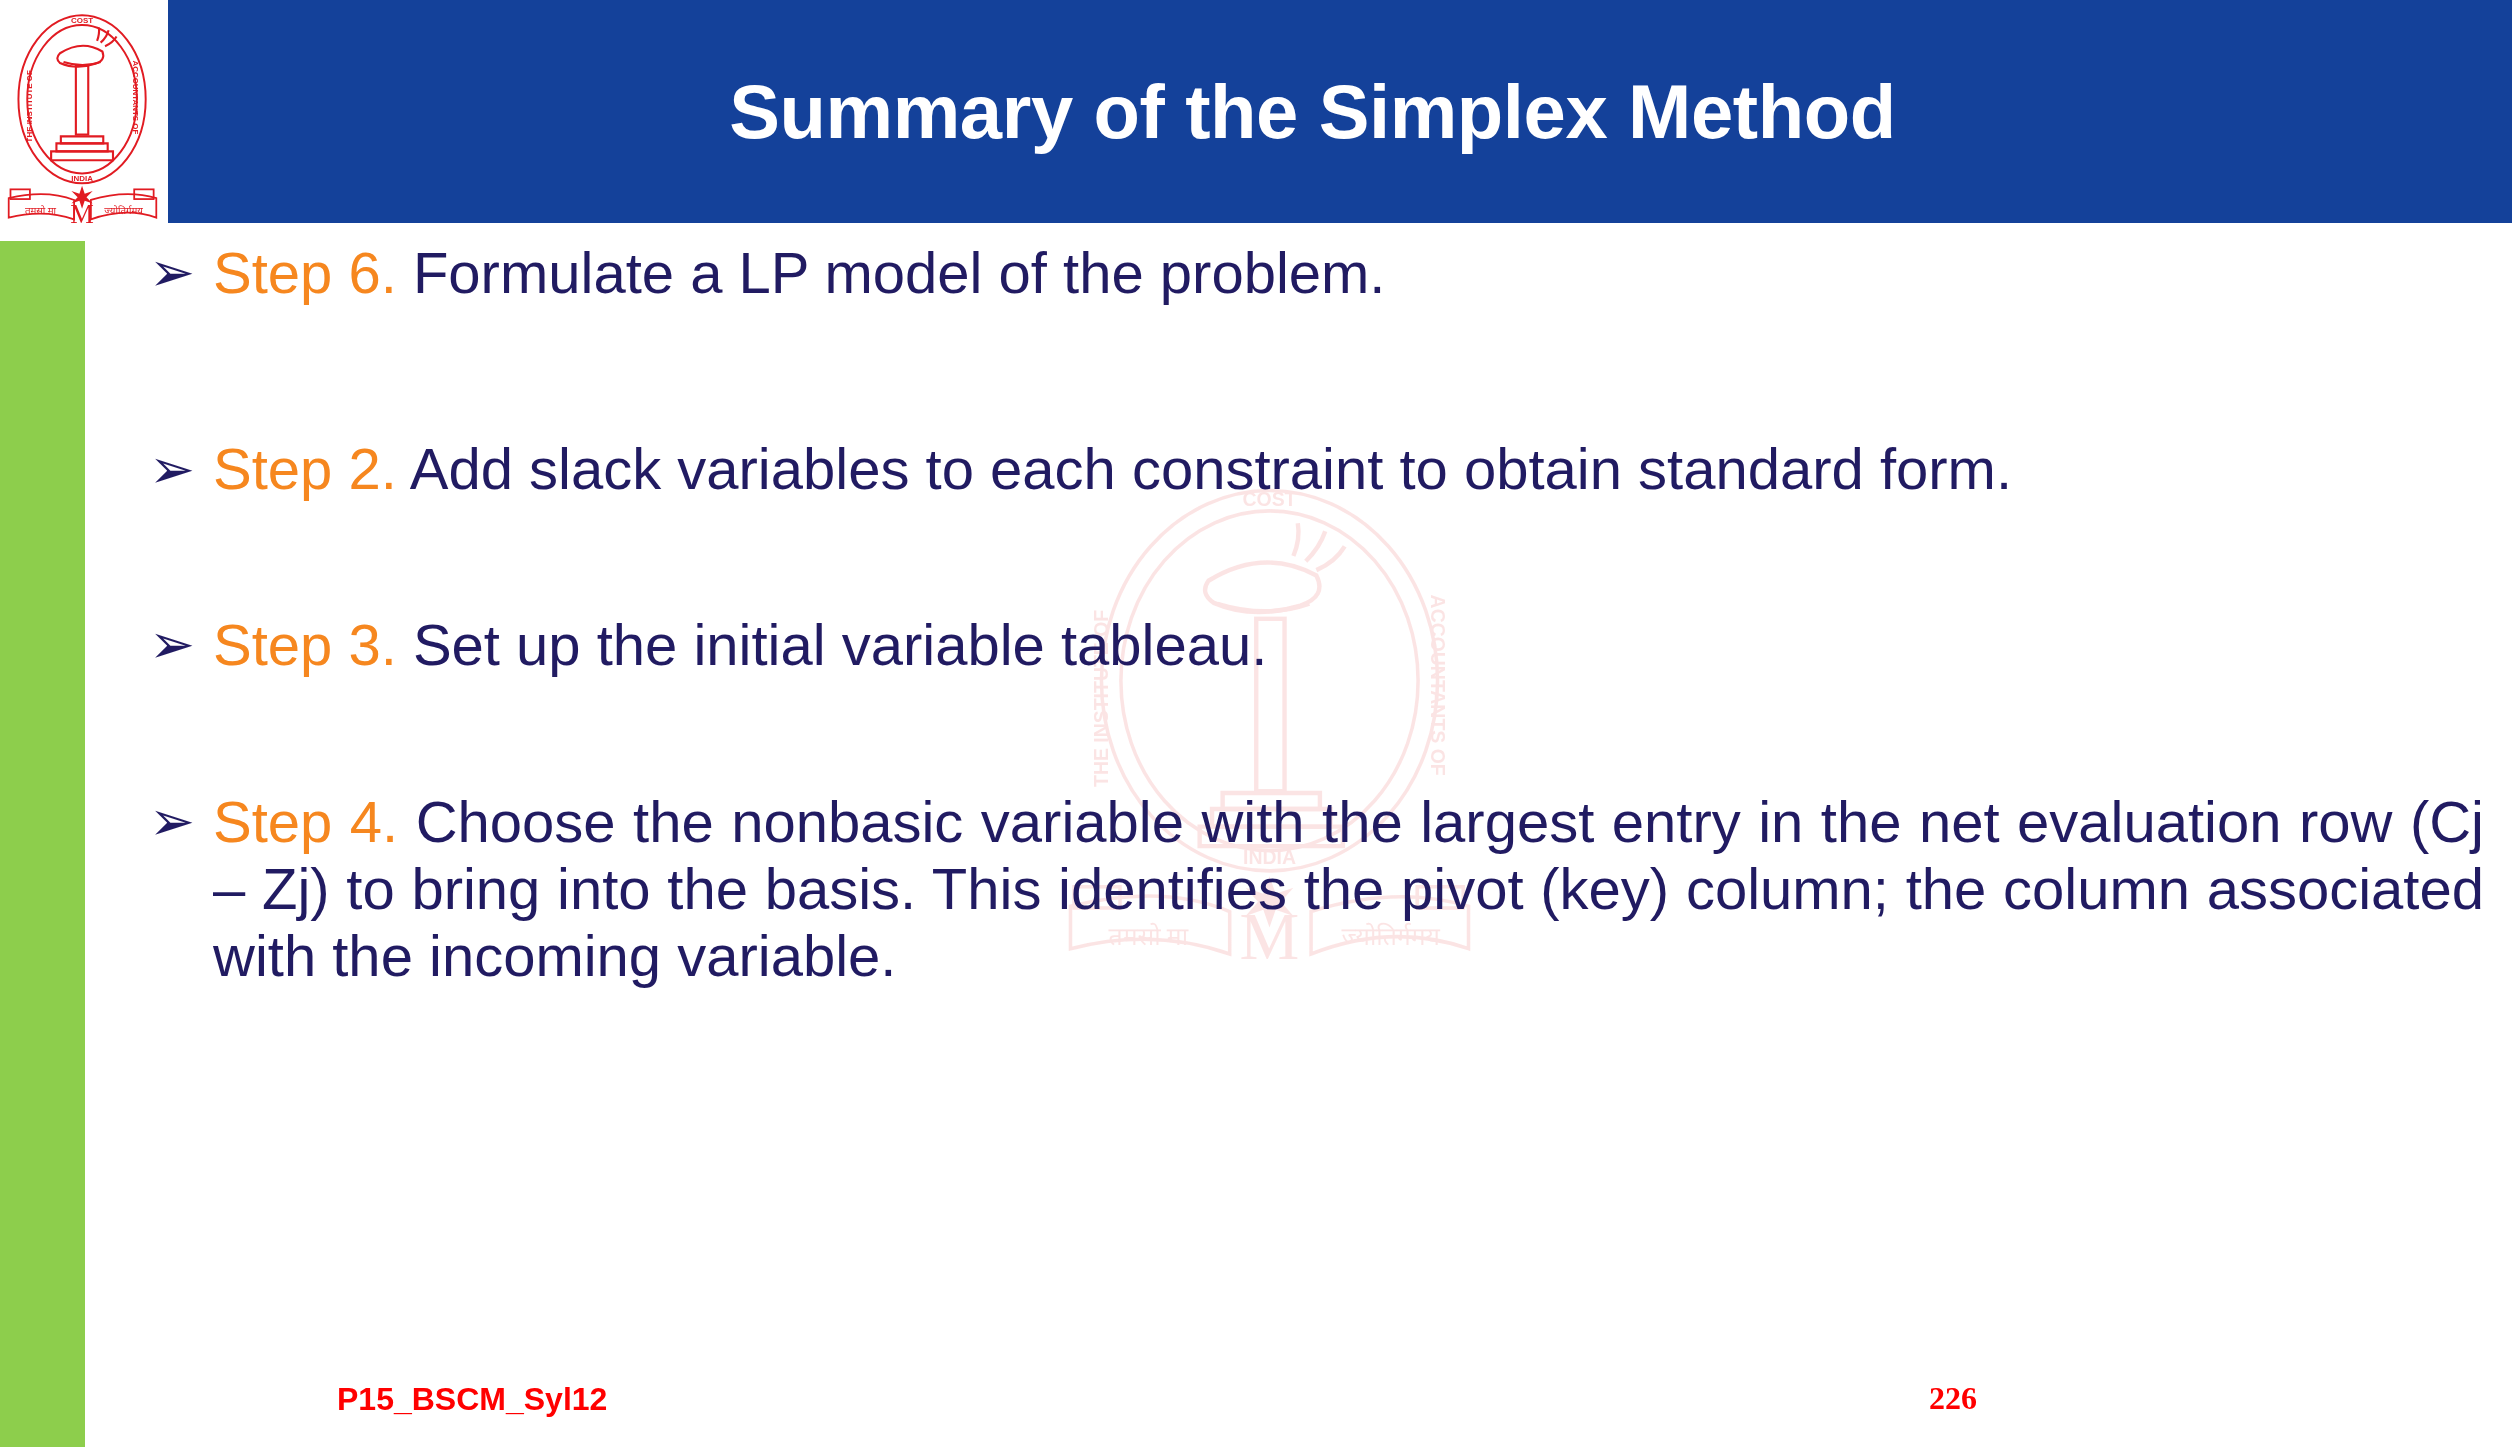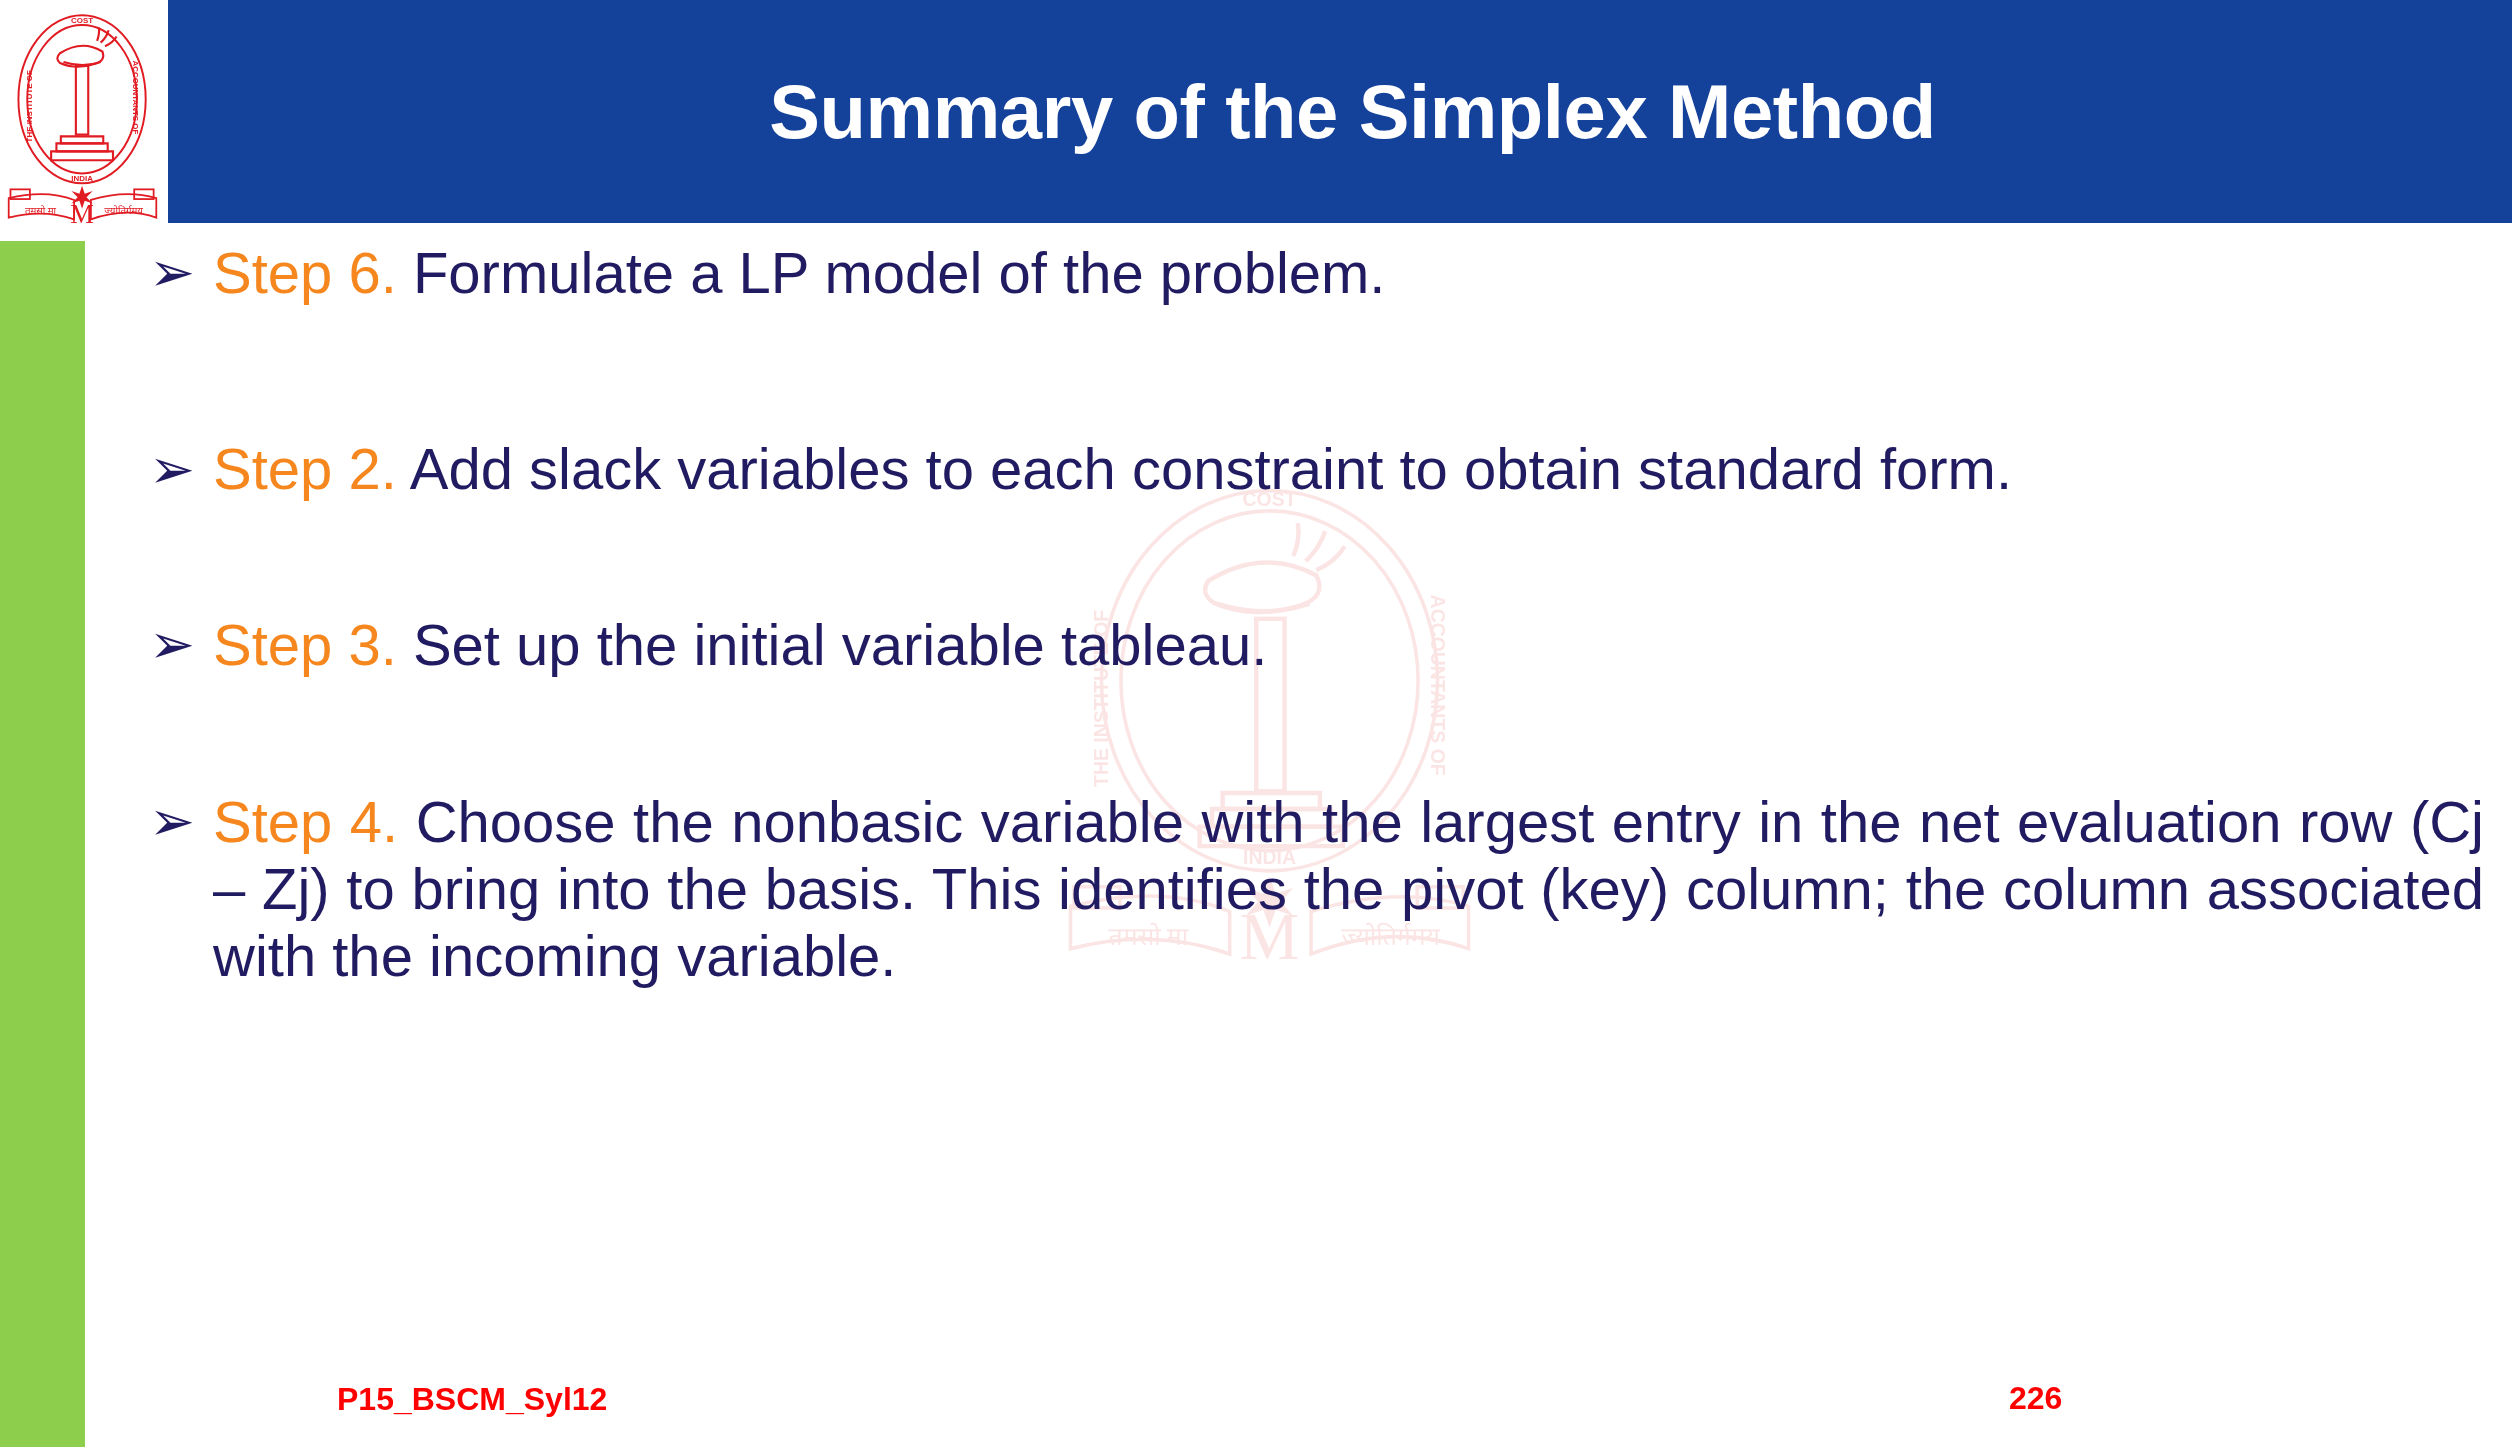--- a/index.html
+++ b/index.html
@@ -34,21 +34,20 @@
     width: 2289px;
     height: 223px;
     display: flex;
     align-items: center;
     justify-content: center;
     color: #ffffff;
     font-size: 76px;
     font-weight: bold;
     letter-spacing: -0.4px;
     white-space: nowrap;
-    padding-left: 40px;
   }
 
   
   .corner-logo {
     position: absolute;
     left: 5.3px;
     top: 1.8px;
     width: 155px;
     height: 228px;
   }
@@ -133,22 +132,23 @@
     left: 292px;
     top: 5.3px;
   }
   .footer-center {
     position: absolute;
     left: 849px;
     top: 5.3px;
   }
   .footer-page {
     position: absolute;
-    left: 1964px;
+    left: 1884px;
     top: 3.5px;
+    font-family: Liberation Serif, serif;
   }
 </style>
 </head>
 <body>
 
 <div class="slide">
 
   <div class="header-bar"></div>
   <div class="header-title">Summary of the Simplex Method</div>
 

